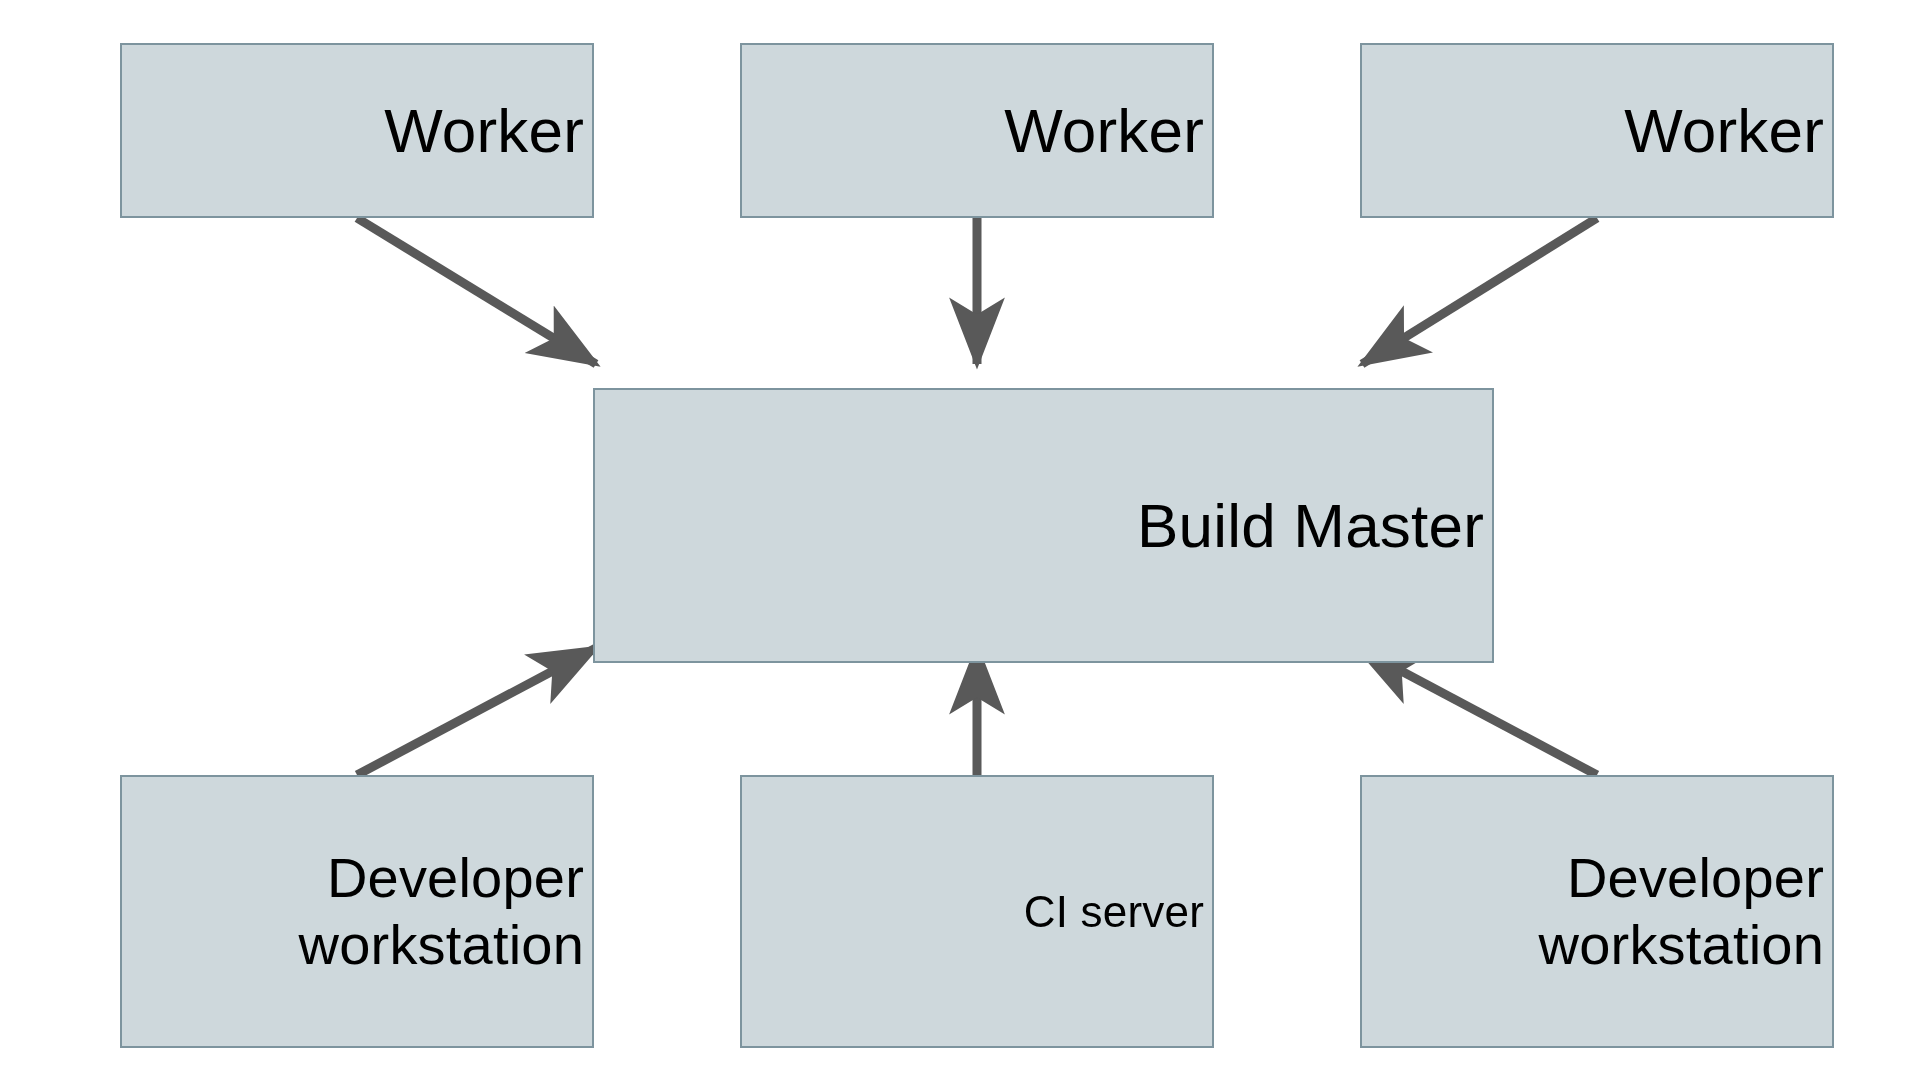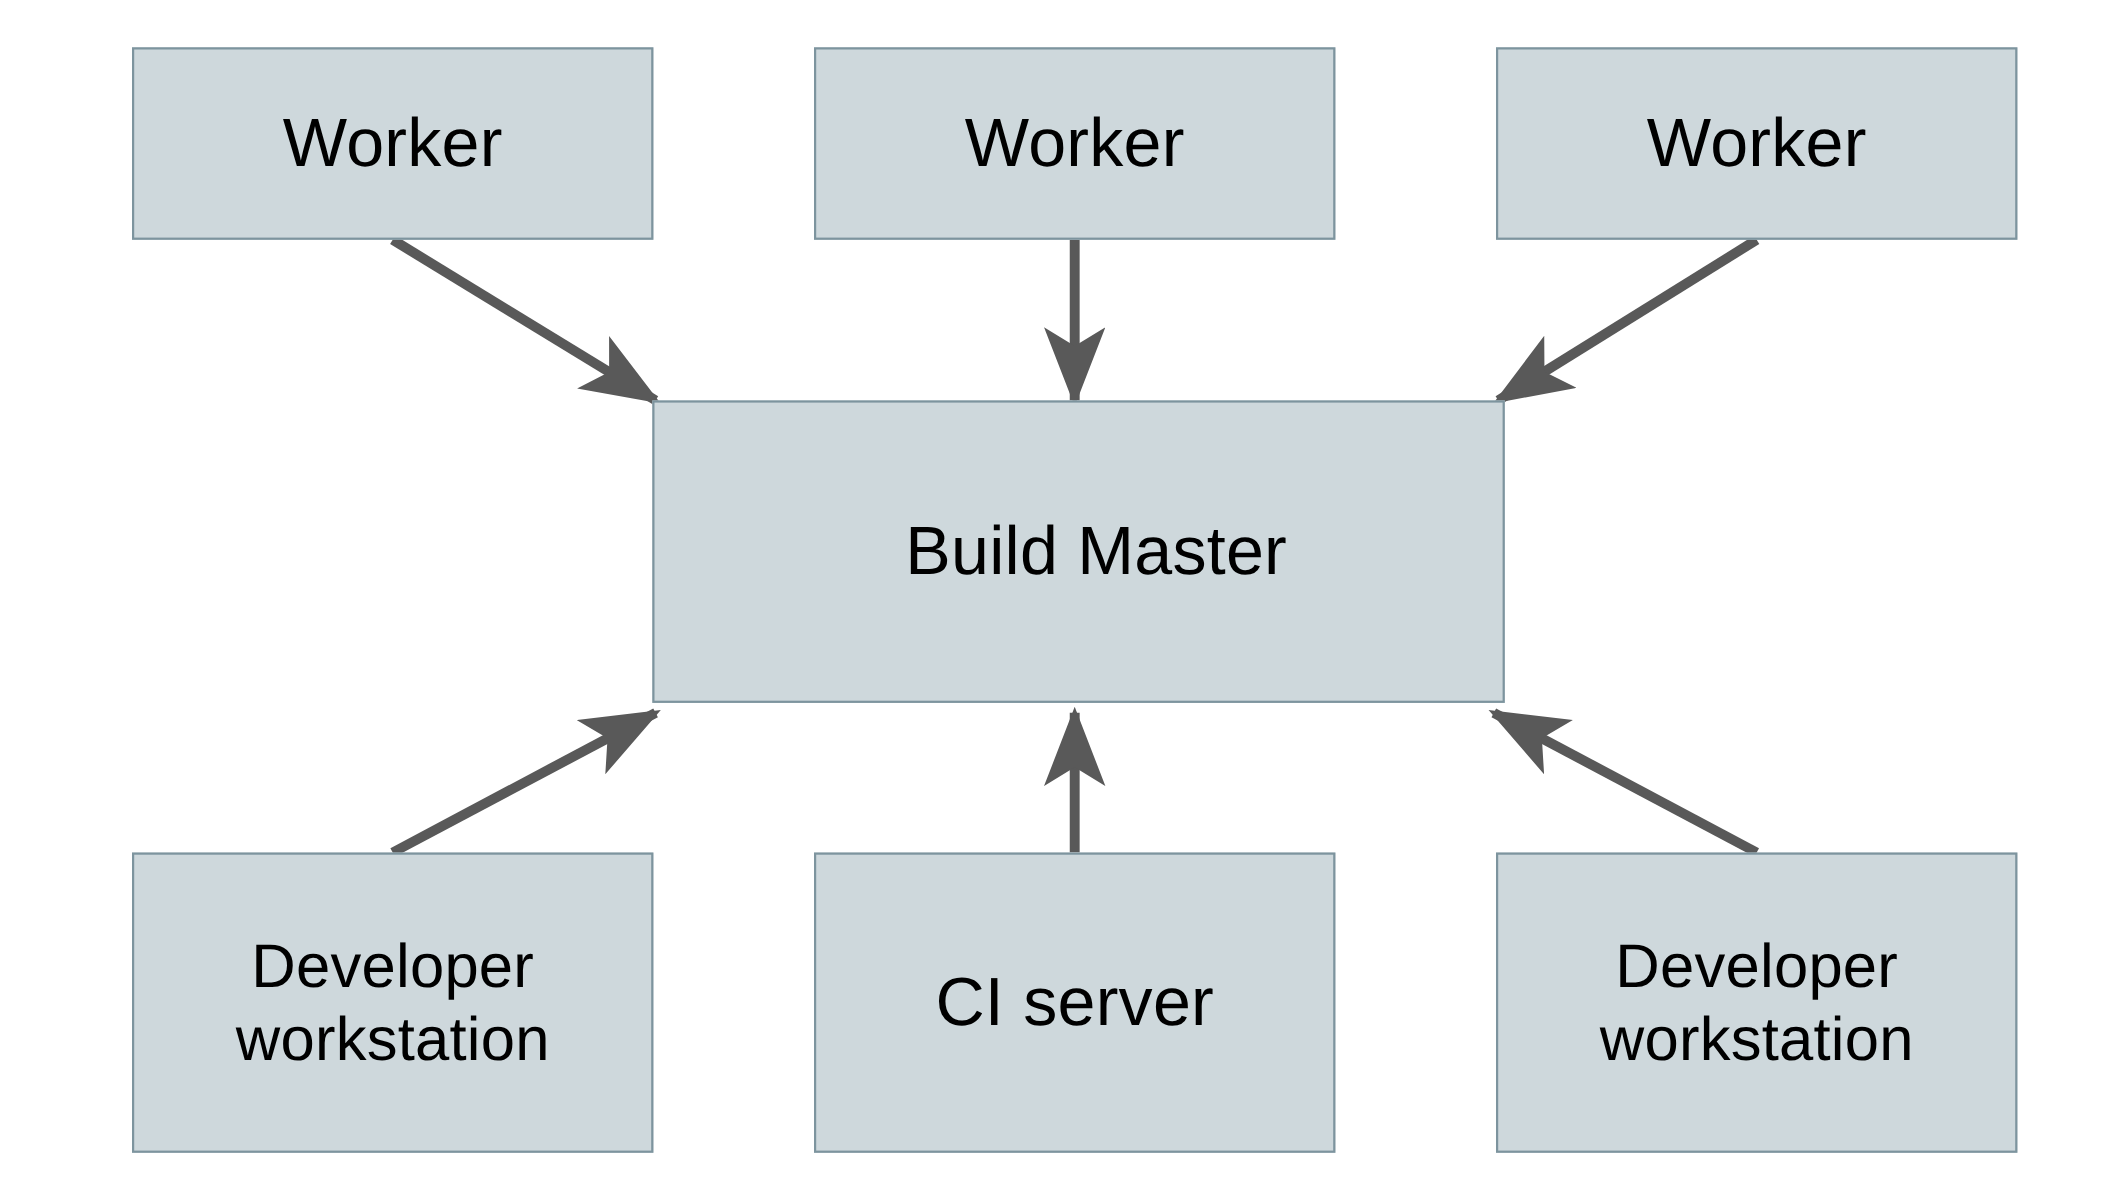--- a/index.html
+++ b/index.html
@@ -38,24 +38,25 @@
     font-weight: 400;
     line-height: 1.18;
     letter-spacing: 0.2px;
     white-space: pre-line;
   }
   .node-label {
     display: block;
     width: 100%;
     padding: 0 8px;
     box-sizing: border-box;
+    text-align: right;
   }
   .node-worker   { font-size: 62px; }
   .node-master   { font-size: 62px; }
-  .node-ci       { font-size: 62px; }
+  .node-ci       { font-size: 44px; }
   .node-dev      { font-size: 56px; }
 </style>
 </head>
 <body>
 
 <div id="canvas">
 
   <svg id="edge-layer" viewBox="0 0 1910 1090" width="1910" height="1090" xmlns="http://www.w3.org/2000/svg">
     <defs>
       <marker id="arrowhead" markerWidth="9" markerHeight="9" refX="7.4" refY="3.1" orient="auto" markerUnits="strokeWidth">
@@ -81,21 +82,21 @@
   </div>
 
   <div class="node node-worker" style="left:740px; top:43px; width:474px; height:175px;">
     <span class="node-label">Worker</span>
   </div>
 
   <div class="node node-worker" style="left:1360px; top:43px; width:474px; height:175px;">
     <span class="node-label">Worker</span>
   </div>
 
-  <div class="node node-master" style="left:593px; top:364px; width:775px; height:275px;padding-left:32px;">
+  <div class="node node-master" style="left:593px; top:388px; width:901px; height:275px;padding-left:32px;">
     <span class="node-label">Build Master</span>
   </div>
 
   <div class="node node-dev" style="left:120px; top:775px; width:474px; height:273px;">
     <span class="node-label">Developer
 workstation</span>
   </div>
 
   <div class="node node-ci" style="left:740px; top:775px; width:474px; height:273px;">
     <span class="node-label">CI server</span>

